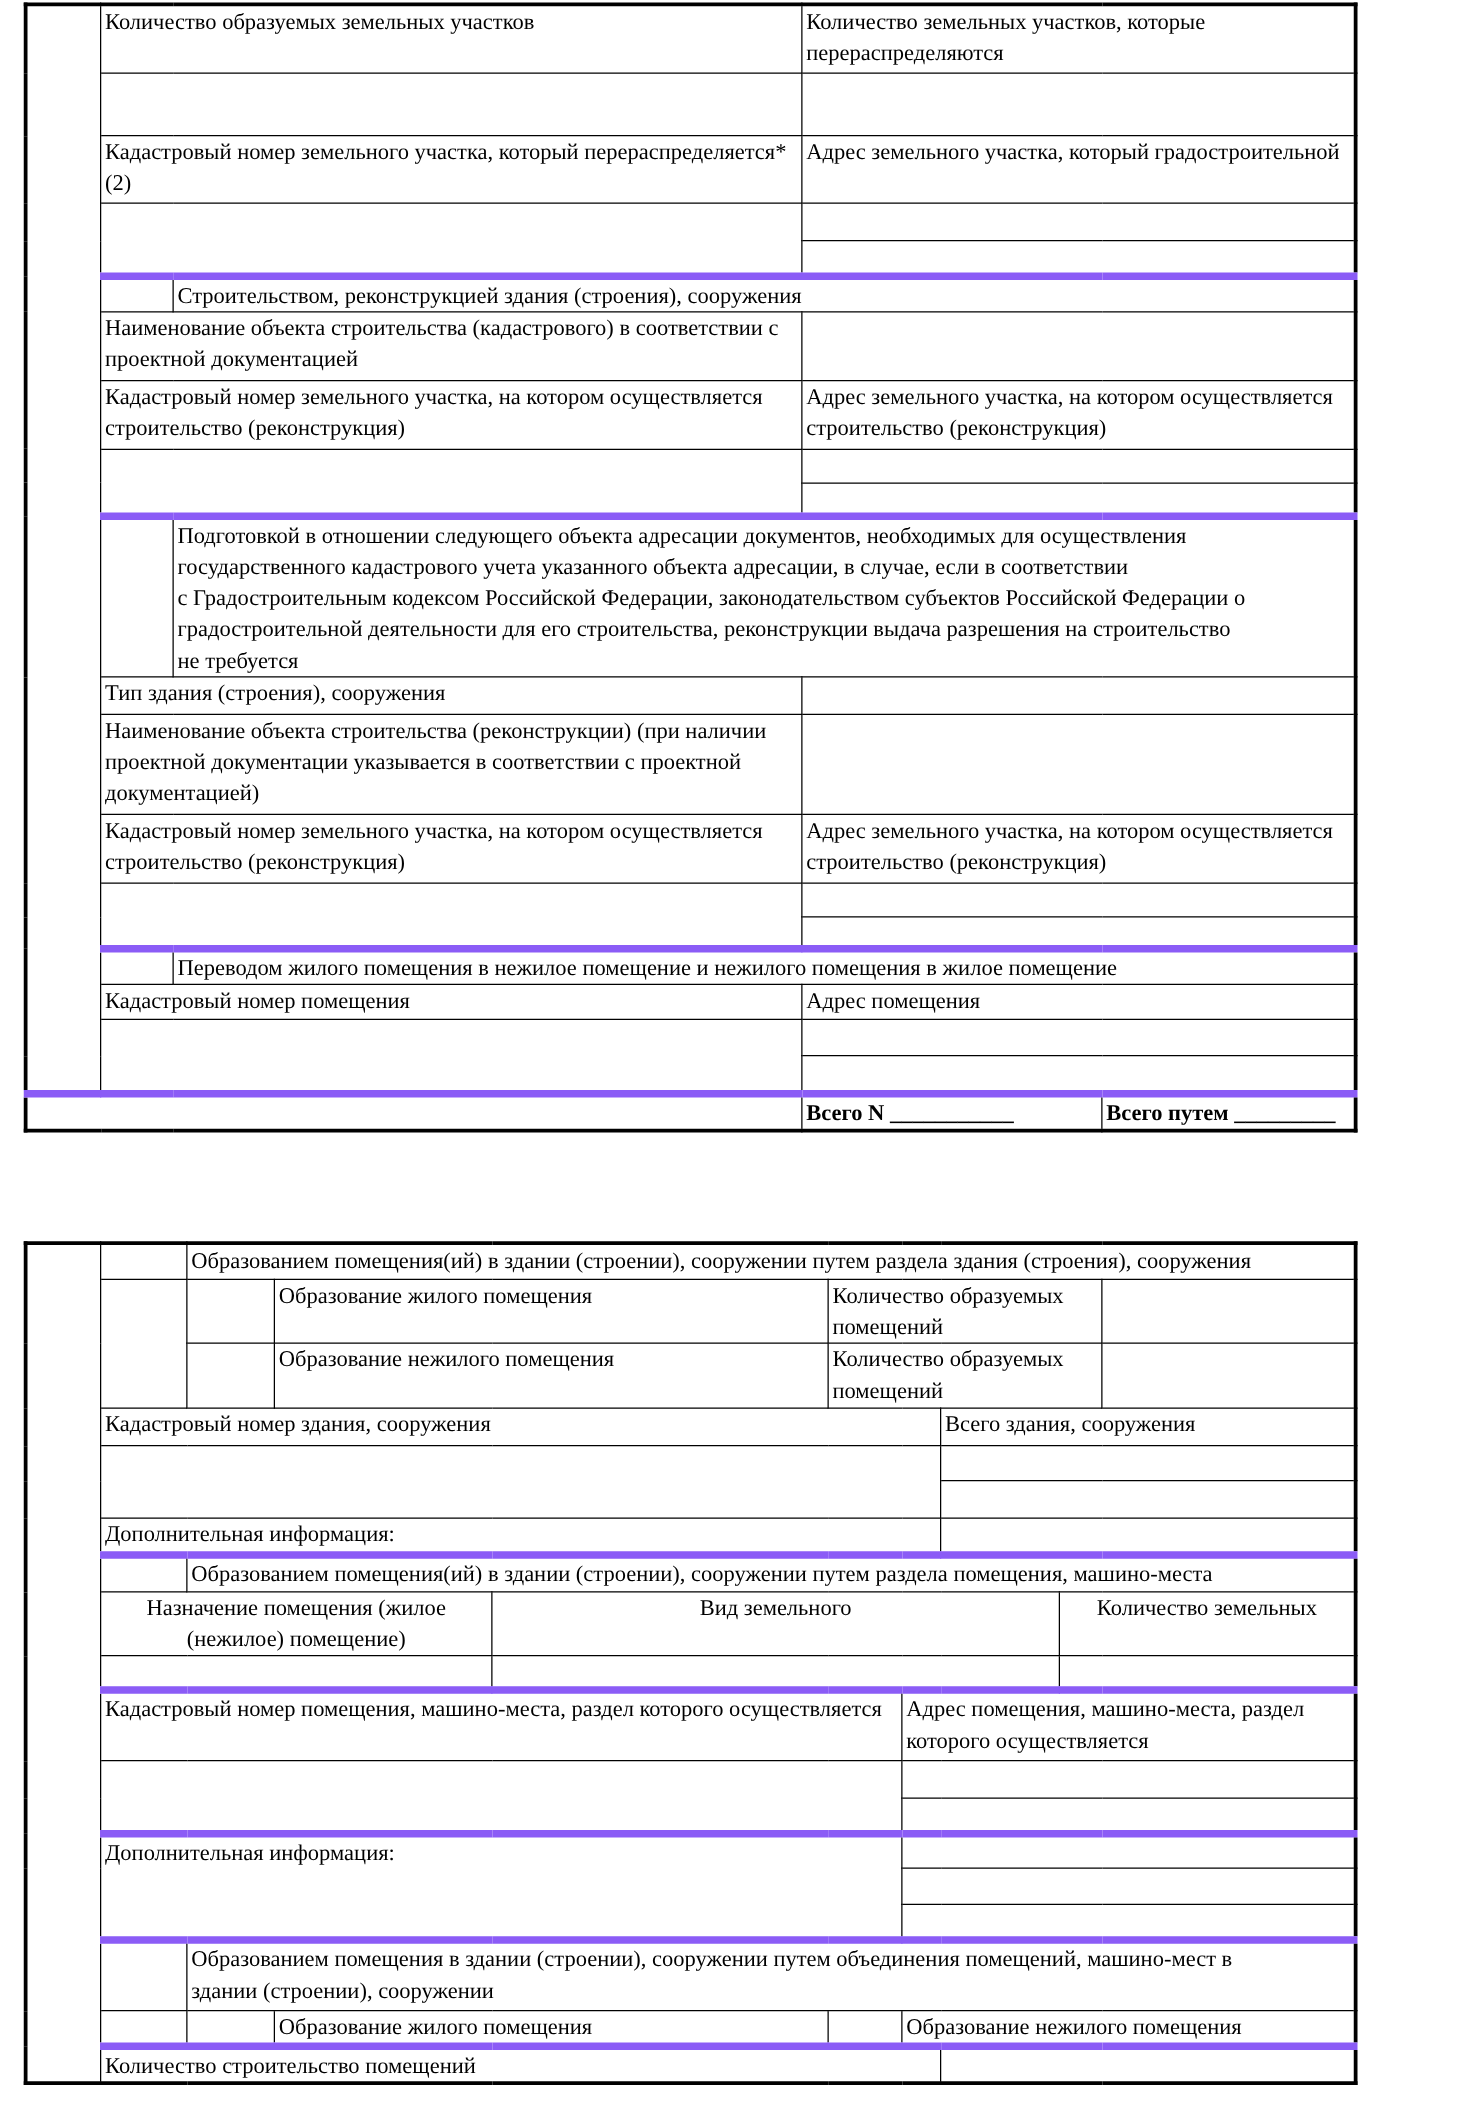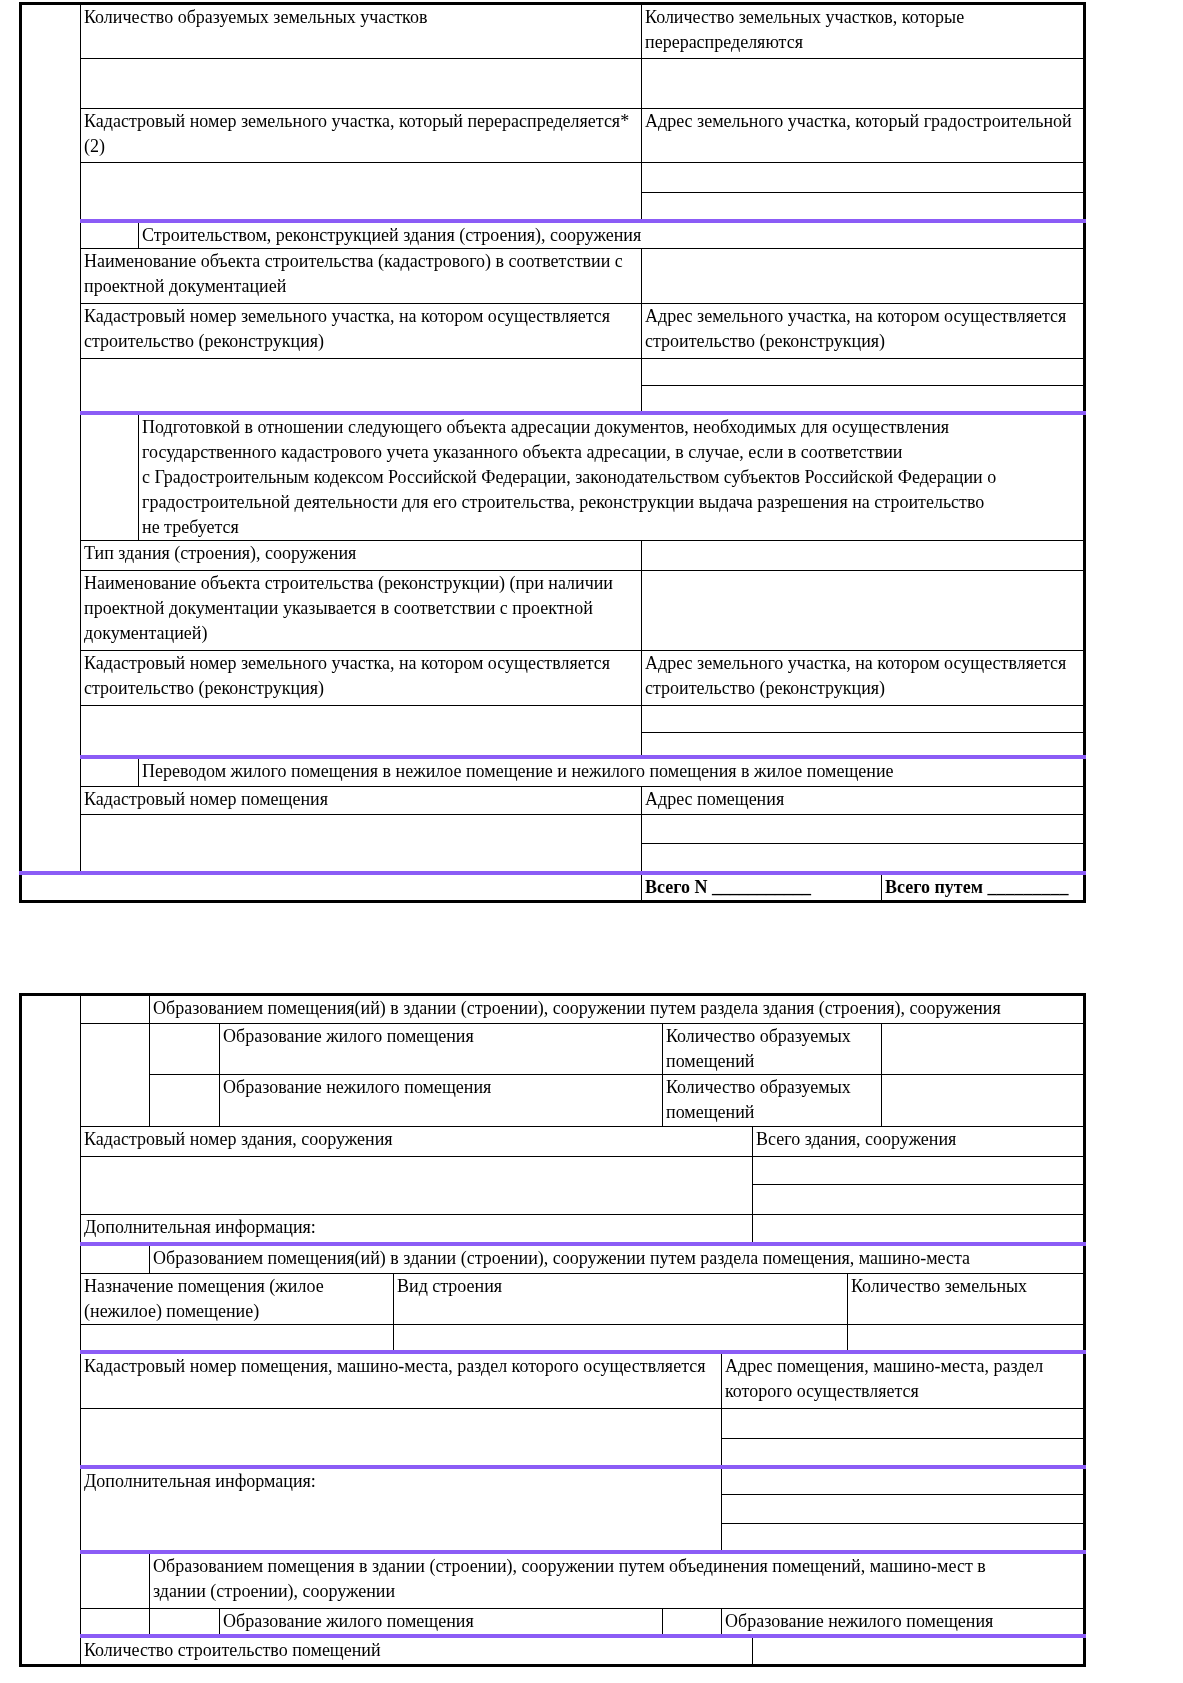--- a/index.html
+++ b/index.html
@@ -12,22 +12,22 @@
   table {
     border-collapse:collapse; table-layout:fixed; position:absolute; left:19px;
     width:1064px; border:3px solid #000;
   }
   #t1 { top:2px; }
   #t2 { top:993px; }
   td {
     border:1px solid #000; vertical-align:top; padding:0 3px;
     overflow:hidden; white-space:pre-wrap; word-wrap:break-word;
   }
-  tr.thick > td { border-top:4px solid #8b5cf6; }
-  td.center { }
+  tr.thick > td { border-top:6px solid #8b5cf6; }
+  td.center { text-align:center; }
   td.bold { font-weight:bold; }
 </style>
 </head>
 <body>
 
 <table id="t1">
   <colgroup>
     <col style="width:60px">
       <col style="width:58px">
       <col style="width:503px">
@@ -170,21 +170,21 @@
   <tr style="height:29px">
     <td colspan="6">Дополнительная информация:</td>
     <td colspan="3"></td>
   </tr>
   <tr class="thick" style="height:30px">
     <td></td>
     <td colspan="8">Образованием помещения(ий) в здании (строении), сооружении путем раздела помещения, машино-места</td>
   </tr>
   <tr style="height:51px">
     <td colspan="3" class="center">Назначение помещения (жилое (нежилое) помещение)</td>
-    <td colspan="4" class="center">Вид строения</td>
+    <td colspan="4" class="center">Вид земельного</td>
     <td colspan="2" class="center">Количество земельных</td>
   </tr>
   <tr style="height:27px">
     <td colspan="3"></td>
     <td colspan="4"></td>
     <td colspan="2"></td>
   </tr>
   <tr class="thick" style="height:57px">
     <td colspan="5">Кадастровый номер помещения, машино-места, раздел которого осуществляется</td>
     <td colspan="4">Адрес помещения, машино-места, раздел которого осуществляется</td>

